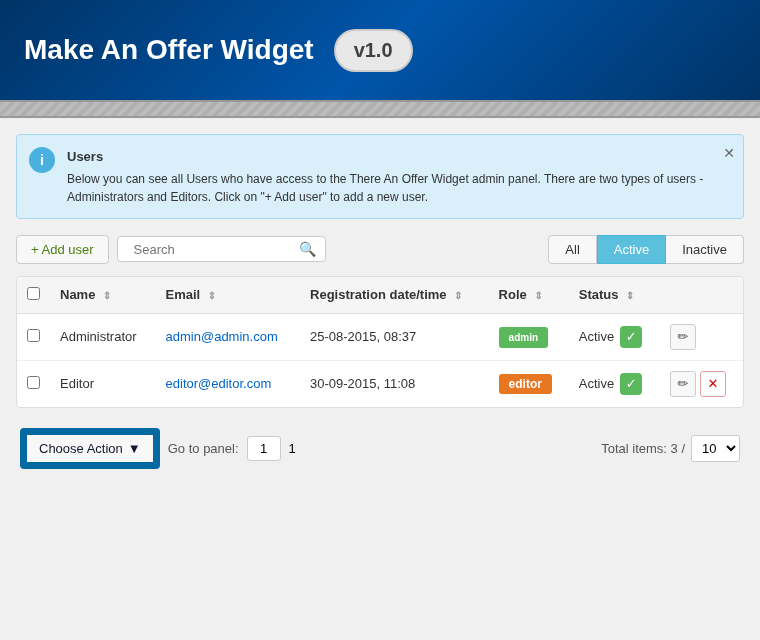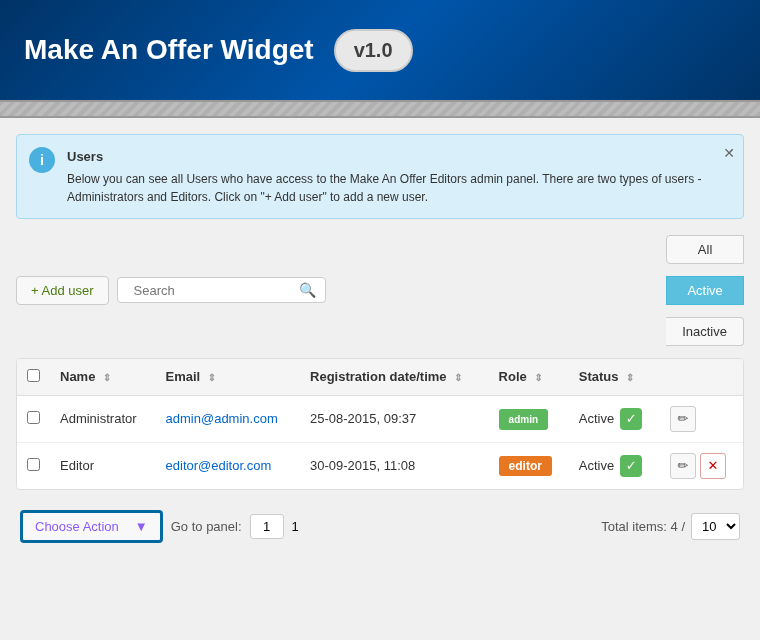--- a/index.html
+++ b/index.html
@@ -129,22 +129,21 @@
       margin-left: 8px;
     }
     .search-icon {
       color: #999;
       font-size: 14px;
     }
 
     .filter-buttons {
       margin-left: auto;
       display: flex;
-      gap: 12px;
-      flex-direction: column;
+      gap: 0;
     }
     .filter-btn {
       padding: 6px 16px;
       border: 1px solid #ccc;
       cursor: pointer;
       font-size: 13px;
       background: #f8f8f8;
       color: #333;
     }
     .filter-btn:first-child { border-radius: 4px 0 0 4px; }
@@ -265,29 +264,29 @@
 
     
     .table-footer {
       display: flex;
       align-items: center;
       gap: 8px;
       padding: 8px 4px;
     }
     .btn-choose-action {
       background: #f8f8f8;
-      border: 3px solid #0369a1;
+      border: 7px solid #0369a1;
       border-radius: 4px;
       padding: 6px 12px;
       cursor: pointer;
       font-size: 13px;
-      color: #8b5cf6;
-      display: flex;
-      align-items: center;
-      gap: 16px;
+      color: #0f172a;
+      display: flex;
+      align-items: center;
+      gap: 5px;
     }
     .goto-label {
       color: #555;
       font-size: 13px;
     }
     .page-input {
       border: 1px solid #ccc;
       border-radius: 3px;
       padding: 4px 6px;
       width: 34px;
@@ -318,21 +317,21 @@
   <span class="header-version">v1.0</span>
 </div>
 
 <div class="stripe-bar"></div>
 
 <div class="content">
 
   <div class="info-box">
     <div class="info-box-icon">i</div>
     <div class="info-box-title">Users</div>
-    <div class="info-box-text">Below you can see all Users who have access to the Make An Offer Editors admin panel. There are two types of users - Administrators and Editors. Click on "+ Add user" to add a new user.</div>
+    <div class="info-box-text">Below you can see all Users who have access to the There An Offer Widget admin panel. There are two types of users - Administrators and Editors. Click on "+ Add user" to add a new user.</div>
     <span class="info-box-close">✕</span>
   </div>
 
   <div class="toolbar">
     <button class="btn-add-user">+ Add user</button>
 
     <div class="search-box">
       <input type="text" placeholder="Search" style="">
       <span class="search-icon">🔍</span>
     </div>
@@ -359,21 +358,21 @@
           <th></th>
         </tr>
       </thead>
       <tbody id="table-body">
       <tr>
       <td class="checkbox-col">
         <input type="checkbox" style="">
       </td>
       <td>Administrator</td>
       <td style="color:#0066cc;">admin@admin.com</td>
-      <td>25-08-2015, 09:37</td>
+      <td>25-08-2015, 08:37</td>
       <td>
         <span class="badge-admin">admin</span>
       </td>
       <td>
         <div class="status-cell">
           <span class="status-label">Active</span>
           <div class="status-check">✓</div>
         </div>
       </td>
       <td>
@@ -414,21 +413,21 @@
     <button class="btn-choose-action">
       <span>Choose Action</span>
       <span>▼</span>
     </button>
 
     <span class="goto-label">Go to panel:</span>
     <input class="page-input" type="text" value="1" style="">
     <span>1</span>
 
     <div class="total-info">
-      <span>Total items: 4 /</span>
+      <span>Total items: 3 /</span>
       <select class="per-page-select">
         <option value="10">10</option>
         <option value="25">25</option>
         <option value="50">50</option>
       </select>
     </div>
   </div>
 
 </div>
 

